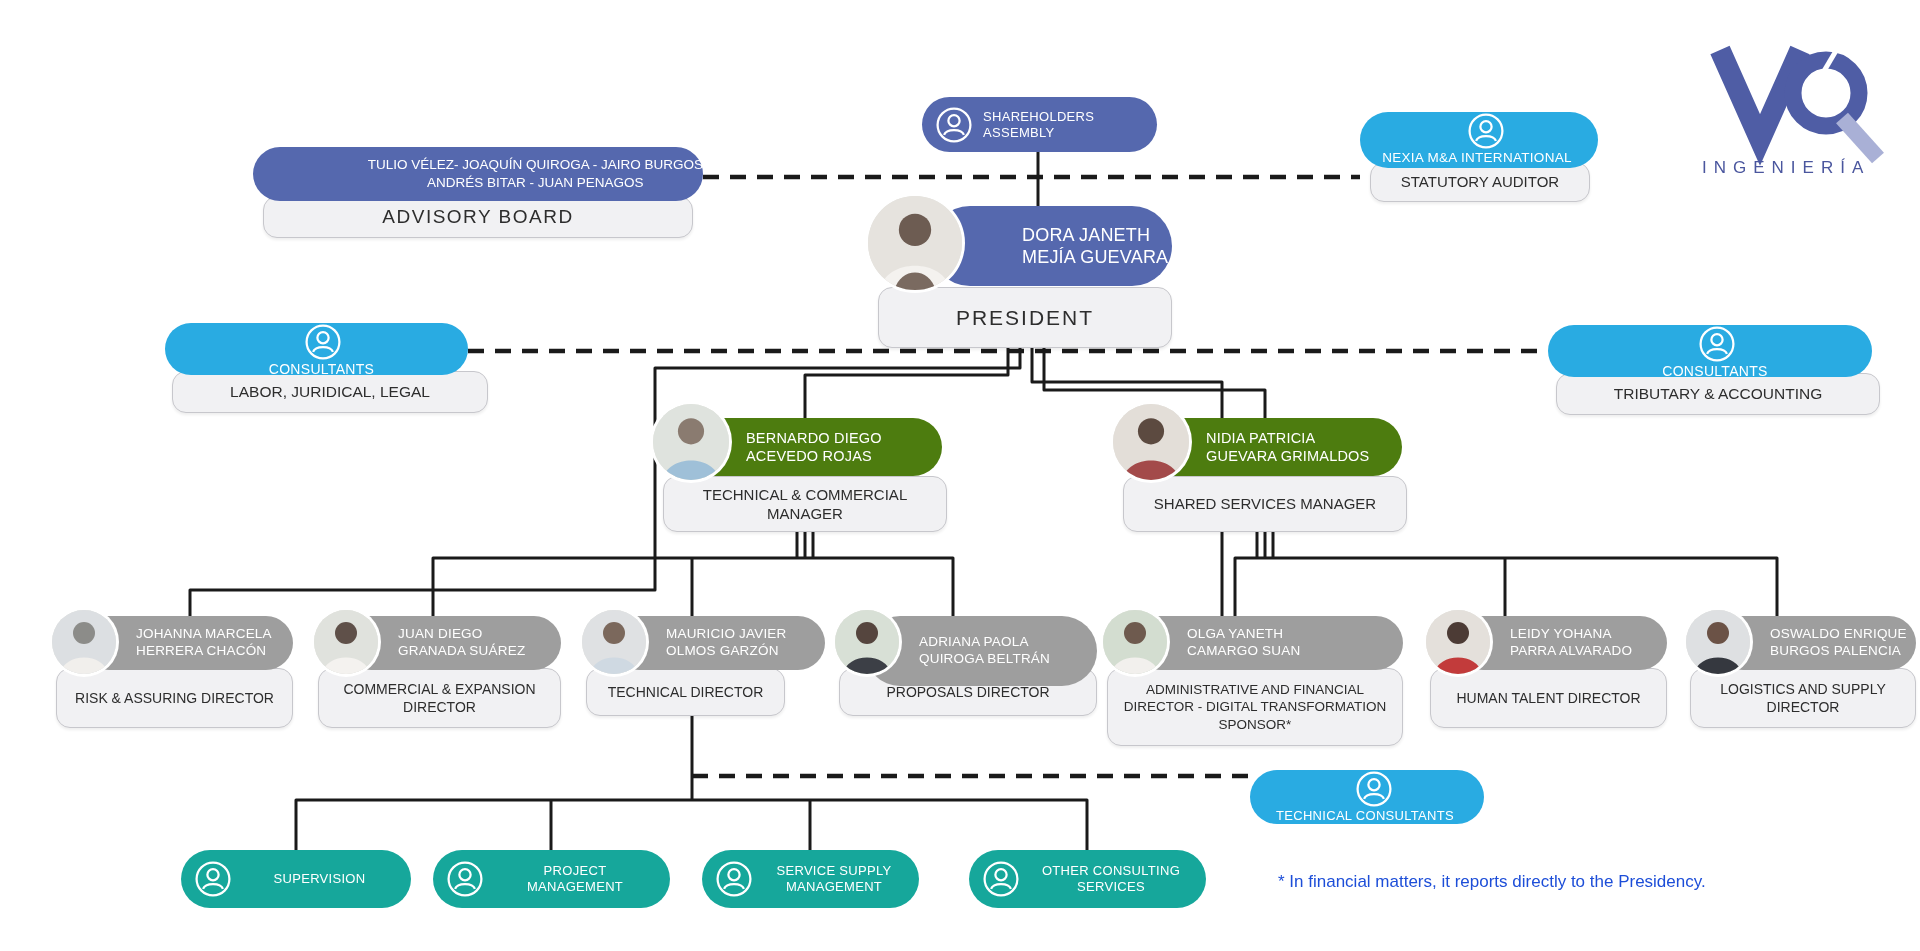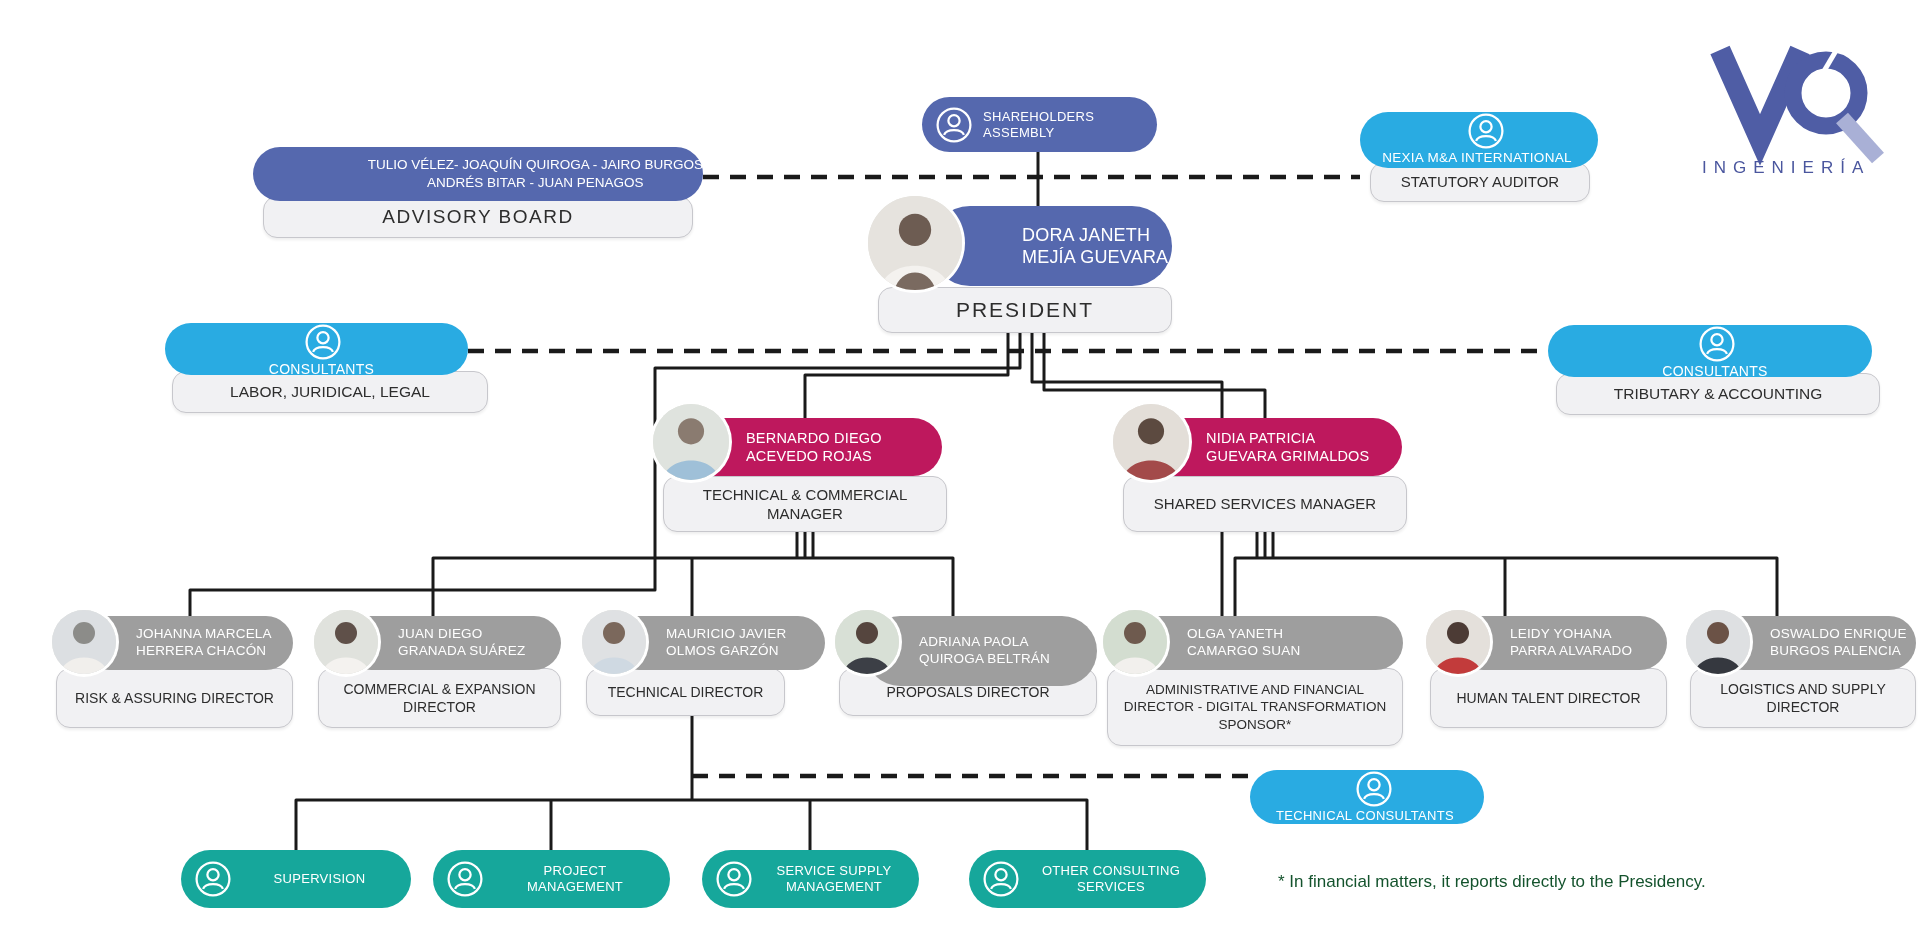--- a/index.html
+++ b/index.html
@@ -6,21 +6,21 @@
   html,body { background:#fff; font-family:"Liberation Sans", sans-serif; }
   #canvas { position:relative; width:1920px; height:951px; background:#fff; overflow:hidden; }
 
   #wires { position:absolute; left:0; top:0; z-index:1; }
 
   .pill { position:absolute; border-radius:999px; display:flex; align-items:center;
           color:#fff; font-weight:400; z-index:3; }
   .blue   { background:#5568ae; }
   .cyan   { background:#29abe2;flex-direction:column; }
   .teal   { background:#16a79b; }
-  .purple { background:#be185d; }
+  .purple { background:#4d7c0f; }
   .gray   { background:#9e9e9e; }
 
   .ic { width:38px; height:38px; margin-left:13px; flex:0 0 auto; }
   .ic svg { width:100%; height:100%; display:block; }
   .icon-pill .txt { flex:1; line-height:1.2; letter-spacing:.3px; padding:0 14px 0 10px; }
   .txt.center { text-align:center; }
 
   .name-pill { flex-direction:column; justify-content:center; align-items:flex-start;
                line-height:1.25; letter-spacing:.2px; }
   .name-pill span { display:block; }
@@ -28,21 +28,21 @@
   .sub { position:absolute; background:#f1f1f3; border:1px solid #c7c7cc; border-radius:14px;
          display:flex; align-items:center; justify-content:center; text-align:center;
          color:#2d2d2d; line-height:1.3; z-index:2; box-shadow:0 2px 3px rgba(0,0,0,.07); }
 
   .avatar { position:absolute; border-radius:50%; overflow:hidden; z-index:4;
             box-shadow:0 0 0 3px #fff; background:#e2e2dd; }
   .avatar svg { width:100%; height:100%; display:block; }
 
   .logo-text { position:absolute; color:#4a569e; letter-spacing:7px; font-size:17px;
                font-weight:400; z-index:3; }
-  .footnote { position:absolute; color:#14532d; font-size:17px; z-index:3; }
+  .footnote { position:absolute; color:#1d4ed8; font-size:17px; z-index:3; }
 </style>
 </head>
 <body>
 
 <div id="canvas">
 
   <svg id="wires" width="1920" height="951">
     <g stroke="#1a1a1a" stroke-width="3" fill="none" stroke-linejoin="round">
 
       <polyline points="1038,152 1038,207"></polyline>
@@ -108,21 +108,21 @@
       <svg viewBox="0 0 44 44">
           <circle cx="22" cy="22" r="19" fill="none" stroke="#fff" stroke-width="2.6"></circle>
           <circle cx="22" cy="17" r="6.5" fill="none" stroke="#fff" stroke-width="2.6"></circle>
           <path d="M10.5 33.5 C13 26 31 26 33.5 33.5" fill="none" stroke="#fff" stroke-width="2.6"></path>
         </svg>
     </span>
     <span class="txt">NEXIA M&amp;A INTERNATIONAL</span>
   </div>
   <div class="sub" style="left:1370px;top:162px;width:220px;height:40px;font-size:15px">STATUTORY AUDITOR</div>
 
-  <div class="sub" style="left:878px;top:287px;width:294px;height:46px;font-size:21px;letter-spacing:2px">PRESIDENT</div>
+  <div class="sub" style="left:878px;top:287px;width:294px;height:61px;font-size:21px;letter-spacing:2px">PRESIDENT</div>
   <div class="pill blue name-pill" style="left:930px;top:206px;width:242px;height:80px;padding-left:92px;font-size:18px">
     <span>DORA JANETH</span>
     <span>MEJÍA GUEVARA</span>
   </div>
   <div class="avatar" style="left:868px;top:196px;width:94px;height:94px">
     <svg viewBox="0 0 64 64">
         <rect width="64" height="64" fill="#e6e3de"></rect>
         <circle cx="32" cy="23" r="11" fill="#6d5c52"></circle>
         <path d="M8 64 C12 42 52 42 56 64 Z" fill="#f4f2ef"></path>
         <path d="M18 64 C22 48 42 48 46 64 Z" fill="#7a6a60"></path>

